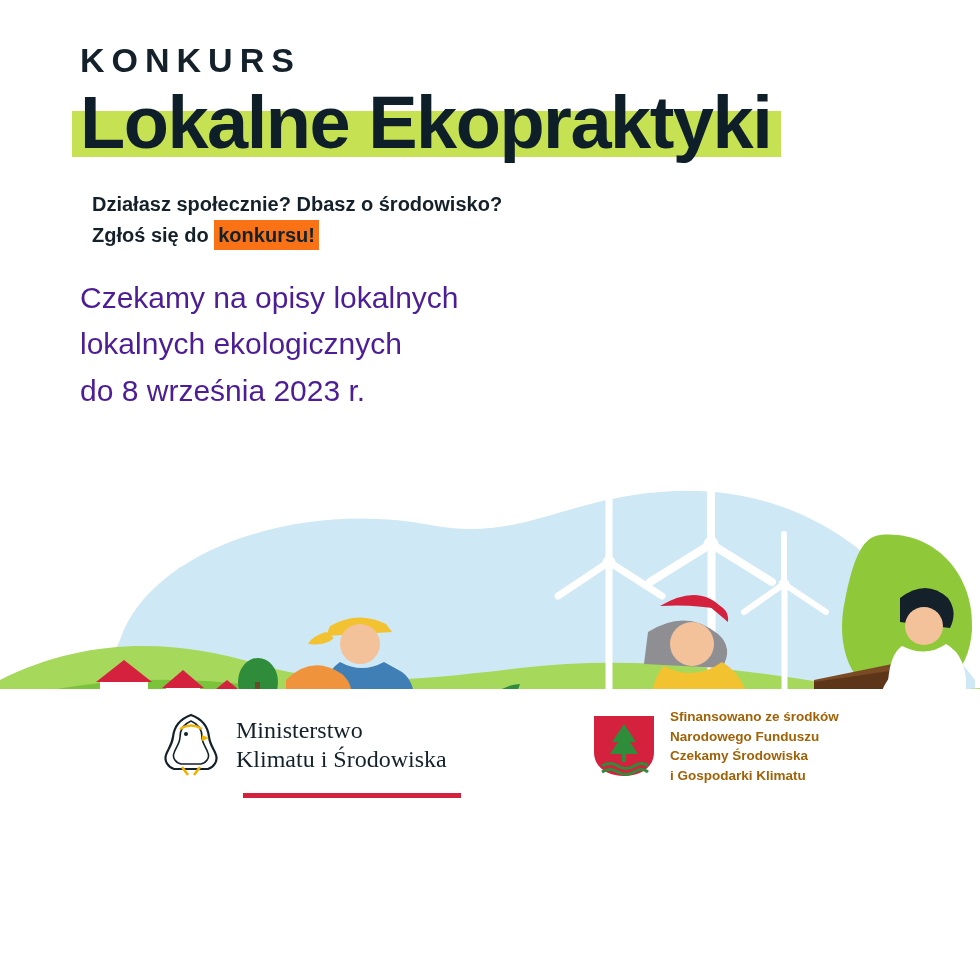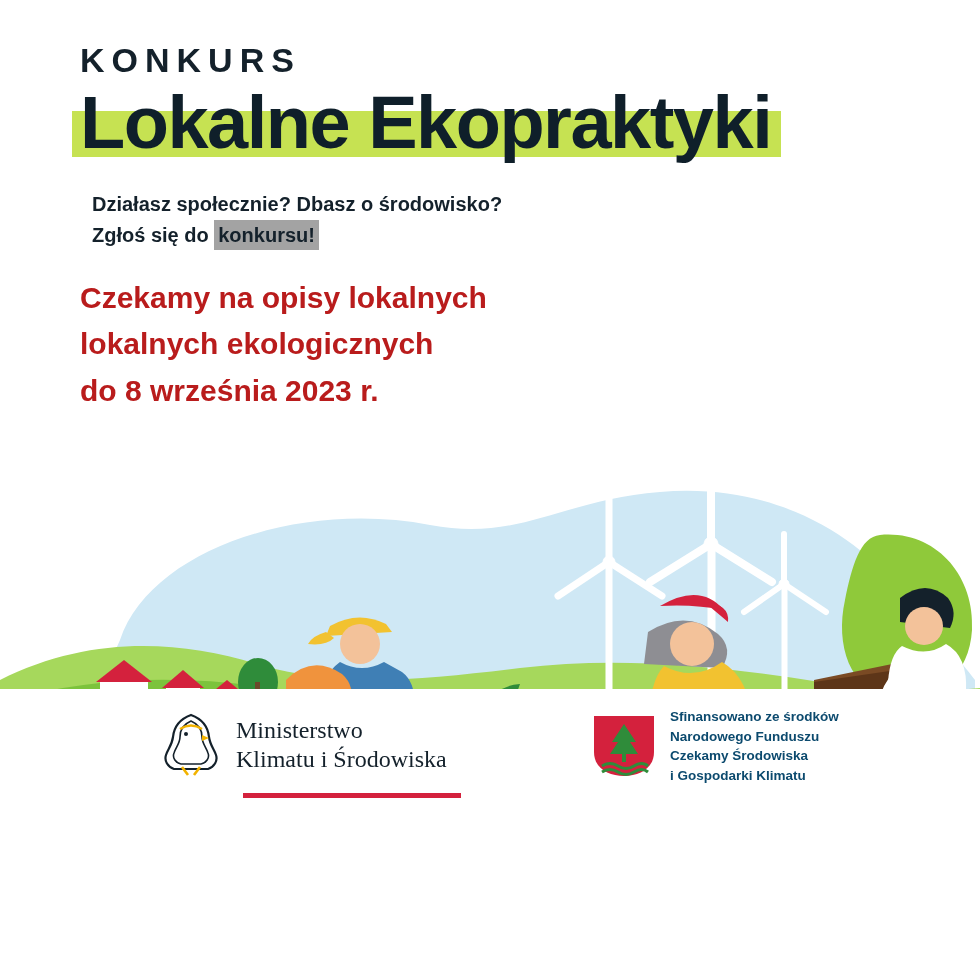--- a/index.html
+++ b/index.html
@@ -22,37 +22,37 @@
   .title-hl{
     position:absolute;left:-8px;right:-10px;top:26px;height:46px;background:#c6e252;z-index:0;
   }
   .title{
     position:relative;z-index:1;
     font-size:74px;font-weight:bold;line-height:1.02;color:#0f1f2a;
     letter-spacing:-1.5px;margin:0;white-space:nowrap;
   }
   .lead{font-size:20px;font-weight:bold;line-height:1.35;color:#14212b;margin:12px 0 0 12px;}
   .lead .row2{display:block;margin-top:4px;}
-  .hl{background:#a3a3a3;padding:4px 4px;text-align:center;}
-  .sub{font-size:30px;font-weight:bold;line-height:1.55;color:#b91c1c;margin:26px 0 0 0;}
+  .hl{background:#f97316;padding:4px 4px;text-align:center;}
+  .sub{font-size:30px;font-weight:normal;line-height:1.55;color:#4c1d95;margin:26px 0 0 0;}
   .sub span{display:block;}
 
   
   .illu{position:absolute;left:0;top:430px;width:980px;height:410px;z-index:10;}
 
   
   .footer{position:absolute;left:0;bottom:0;width:980px;height:140px;background:#fff;z-index:50;}
   .min-logo{position:absolute;left:160px;top:22px;display:flex;align-items:center;gap:14px;}
   .eagle{width:62px;height:68px;}
   .min-text{font-family:"Liberation Serif", serif;font-size:24px;line-height:1.2;color:#14212b;}
   .min-rule{position:absolute;left:243px;top:104px;width:218px;height:5px;background:#d4213d;}
   .min-rule:after{content:"";position:absolute;left:0;top:-5px;width:218px;height:5px;background:#fff;}
   .nfos{position:absolute;left:590px;top:18px;display:flex;align-items:center;gap:12px;}
   .nfos-mark{width:68px;height:68px;}
-  .nfos-text{font-size:13.5px;font-weight:bold;line-height:1.45;color:#0c4a6e;}
+  .nfos-text{font-size:13.5px;font-weight:bold;line-height:1.45;color:#a16207;}
   .nfos-text span{display:block;}
 </style>
 </head>
 <body>
 
 <div class="poster">
 
   <div class="text-block">
     <p class="kicker">KONKURS</p>
 

